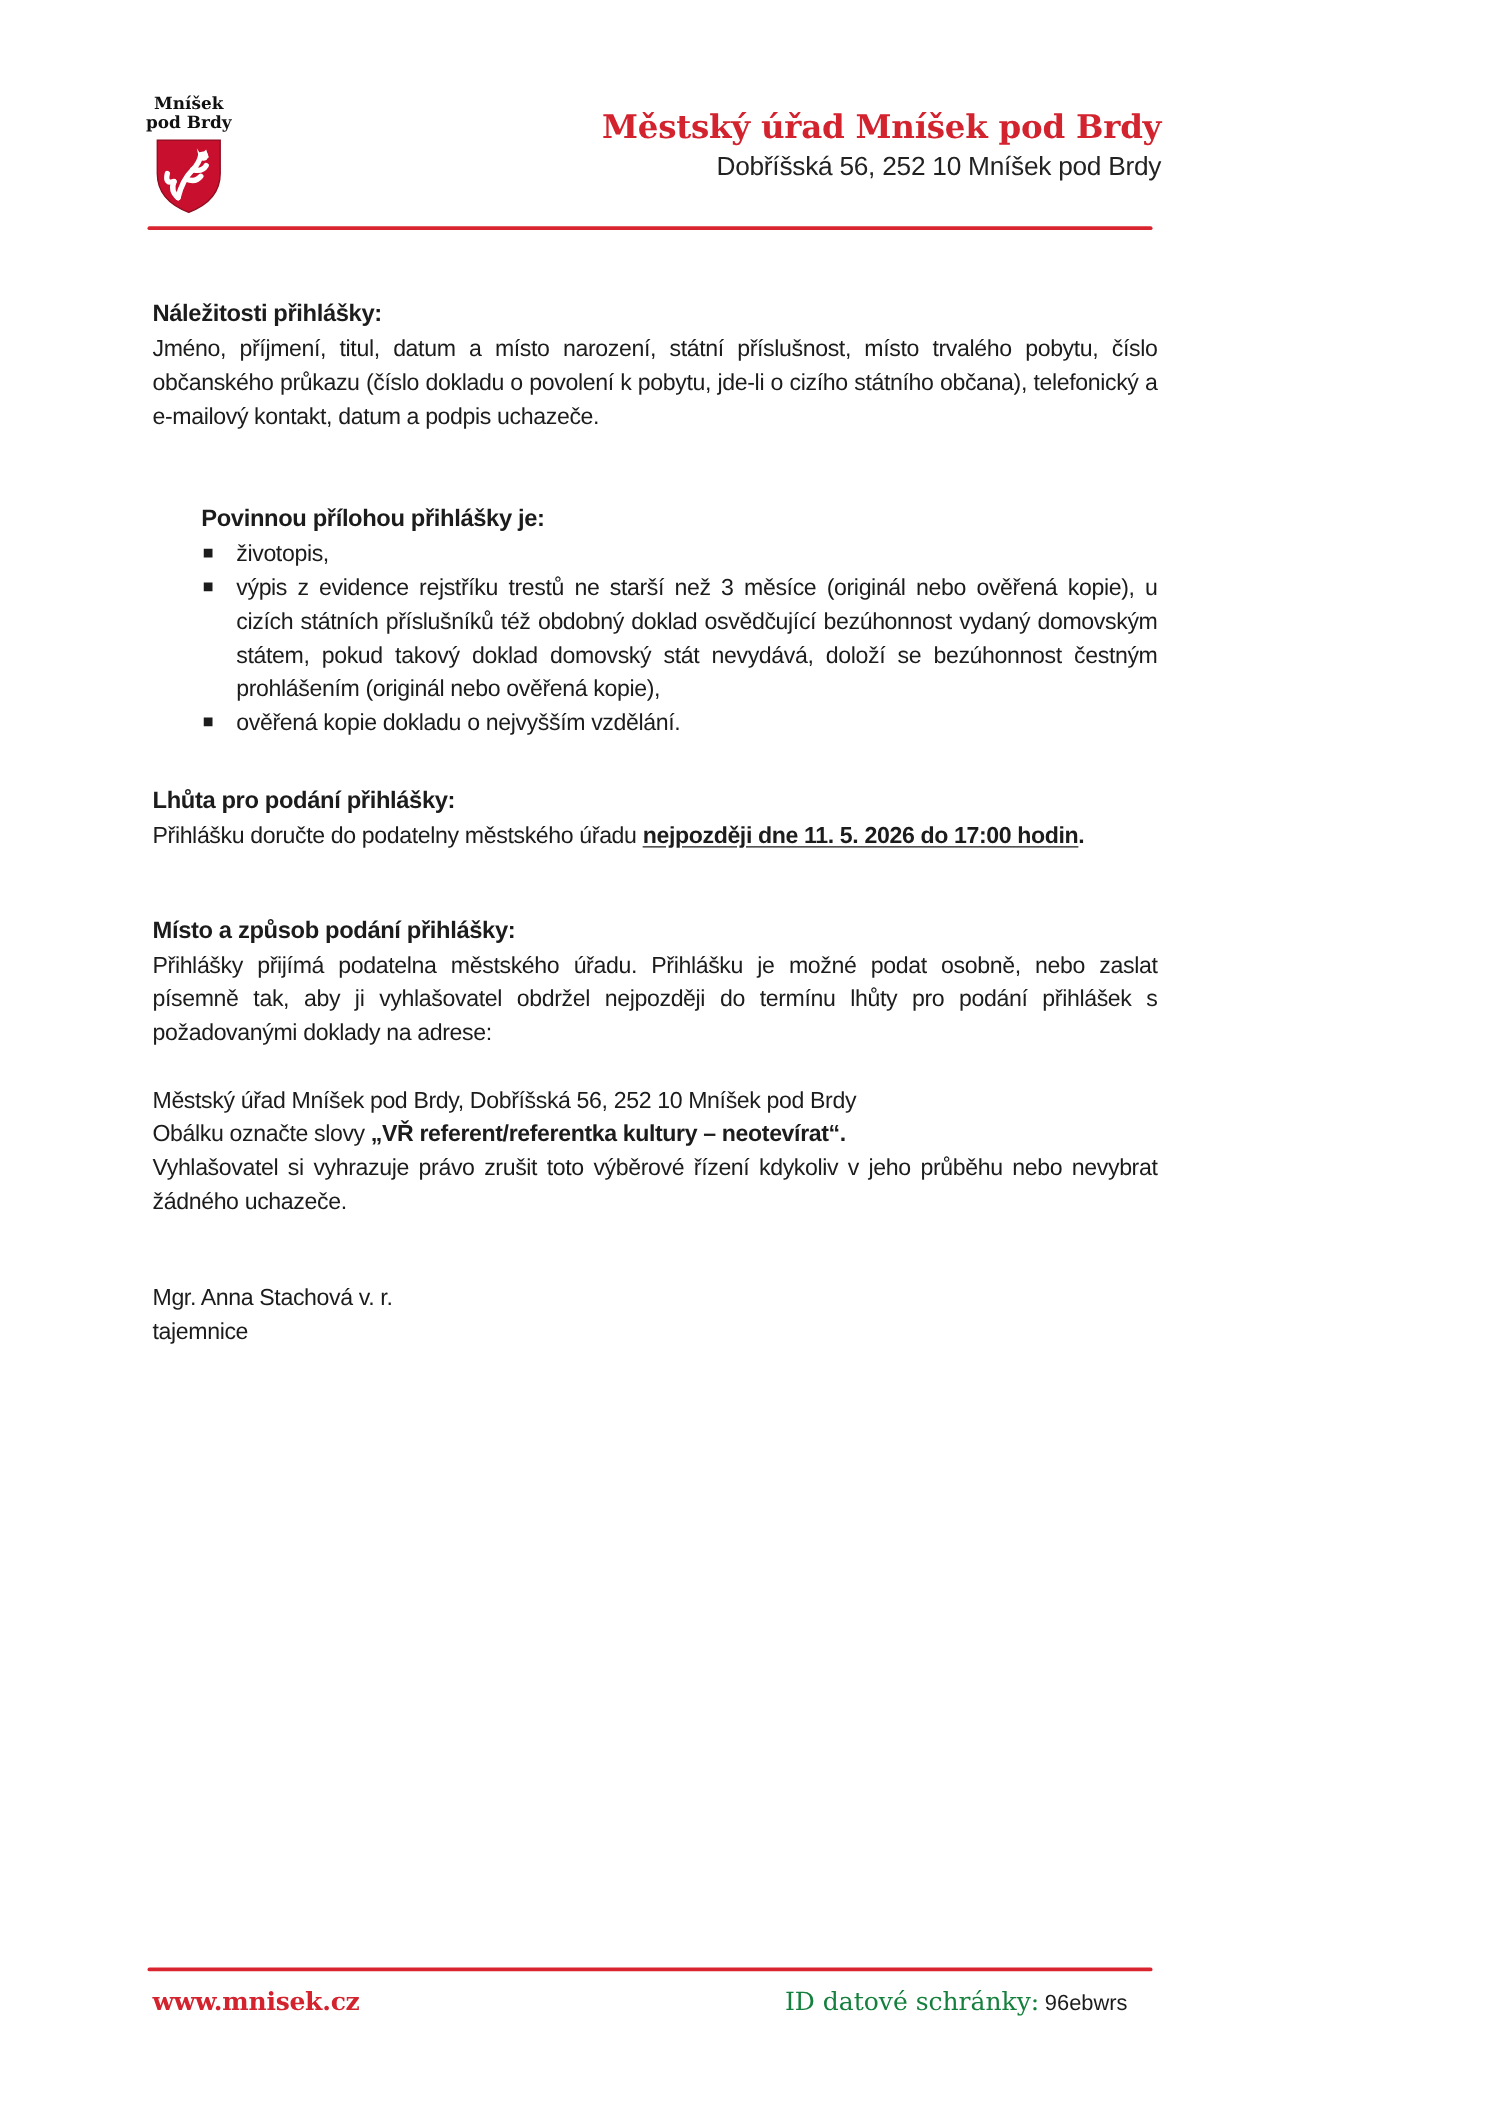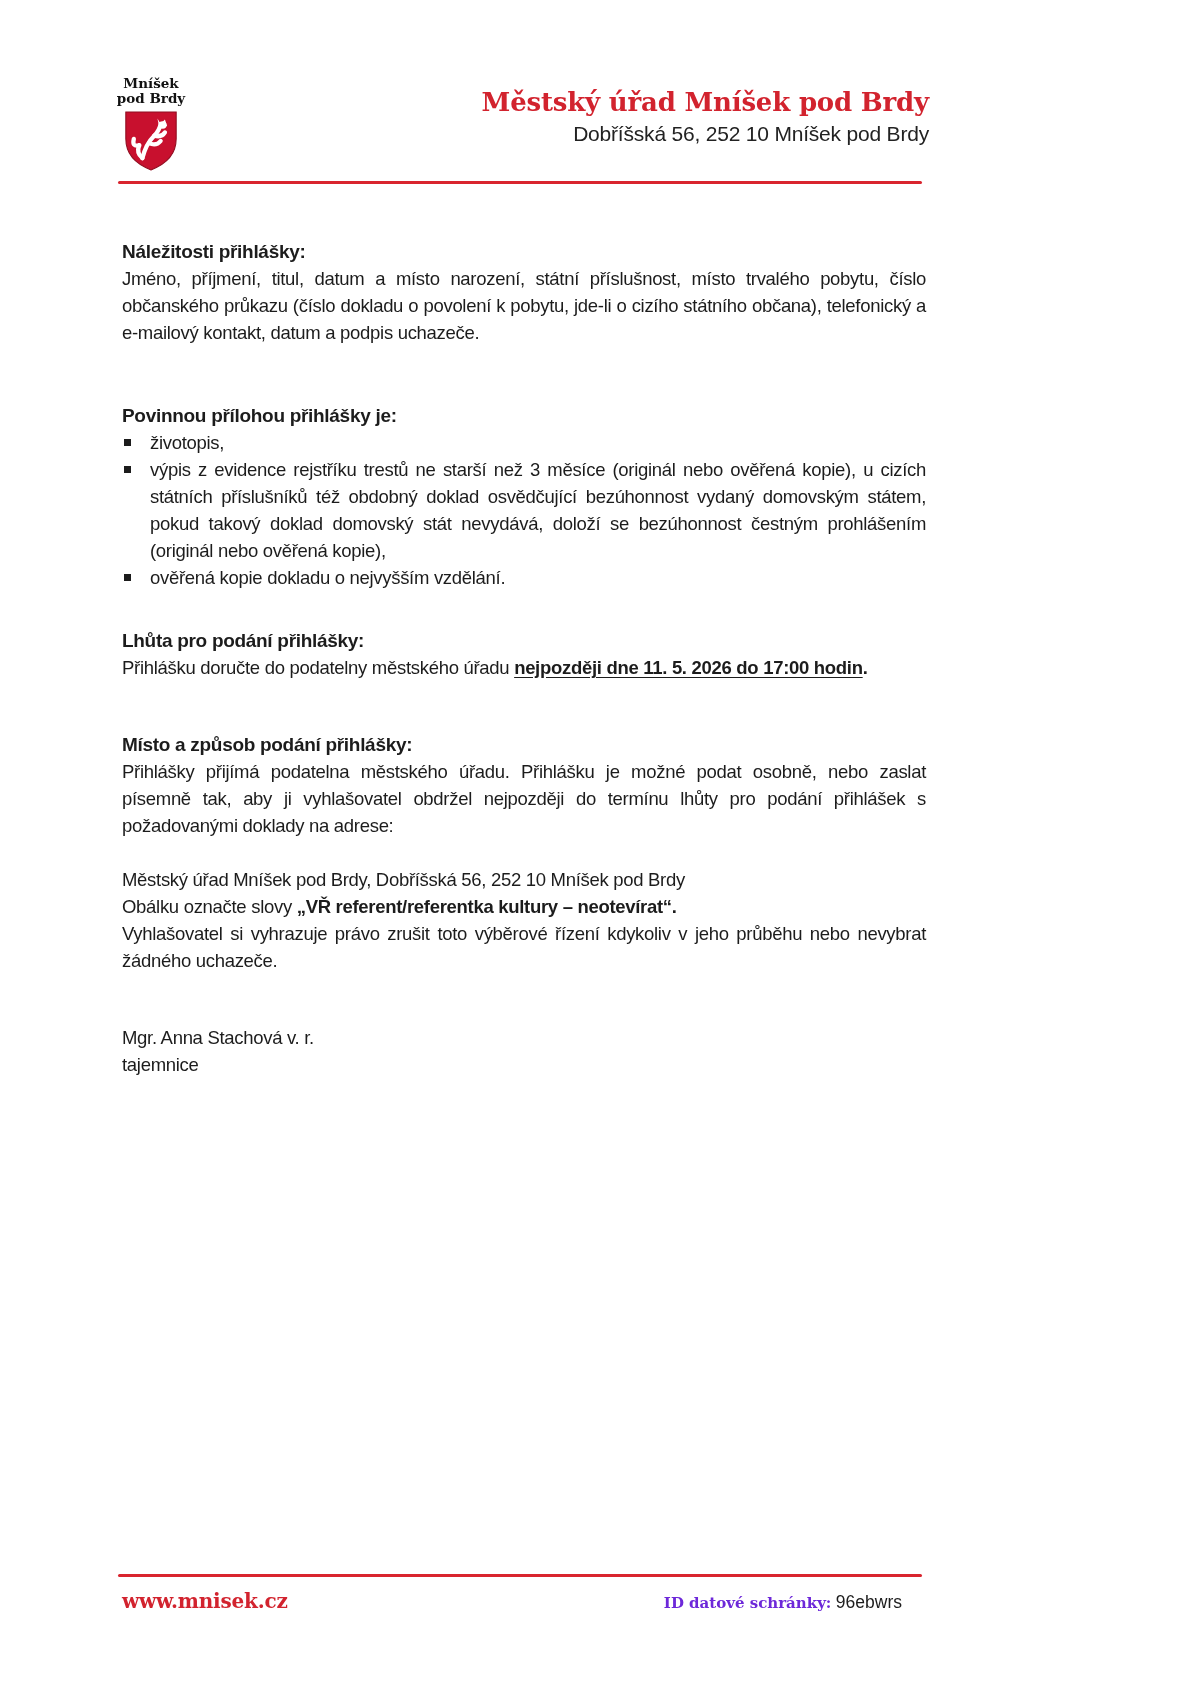--- a/index.html
+++ b/index.html
@@ -30,21 +30,21 @@
   
   .content{
     position:absolute;left:122px;right:198px;top:238px;
     font-size:18.5px;line-height:27px;letter-spacing:-0.3px;
   }
   .content h2{
     font-size:19px;font-weight:700;margin:0;line-height:27px;letter-spacing:-0.3px;
   }
   .content p{margin:0;}
   .just{text-align:justify;}
-  .sec-povinnou{margin-top:56px;}
+  .sec-povinnou{margin-top:56px;margin-left:39px;}
   .sec-lhuta{margin-top:36px;}
   .sec-misto{margin-top:50px;}
   ul.attach-list{list-style:none;margin:0;padding:0;}
   ul.attach-list li{position:relative;padding-left:28px;text-align:justify;}
   .sq{
     position:absolute;left:2px;top:10px;width:7px;height:7px;background:#1c1c1c;
   }
   .bold{font-weight:700;}
   .bold-ul{font-weight:700;text-decoration:underline;text-underline-offset:3px;}
   .address{margin-top:27px;text-align:left;}
@@ -55,22 +55,22 @@
   .footer-rule{left:118px;right:202px;top:1574px;}
   .footer-row{
     position:absolute;left:122px;right:222px;top:1589px;
     display:flex;justify-content:space-between;align-items:baseline;
   }
   .website{
     font-family:"DejaVu Serif", serif;font-weight:700;
     font-size:20px;color:#d2232e;letter-spacing:-0.2px;
   }
   .db-label{
-    font-family:"DejaVu Serif", serif;font-weight:700;
-    font-size:15px;color:#6d28d9;
+    font-family:"DejaVu Serif", serif;font-weight:400;
+    font-size:20px;color:#15803d;
   }
   .db-value{font-size:17.5px;color:#1c1c1c;}
 </style>
 </head>
 <body>
 
 <div class="page">
 
   <div>
     <div class="logo">

